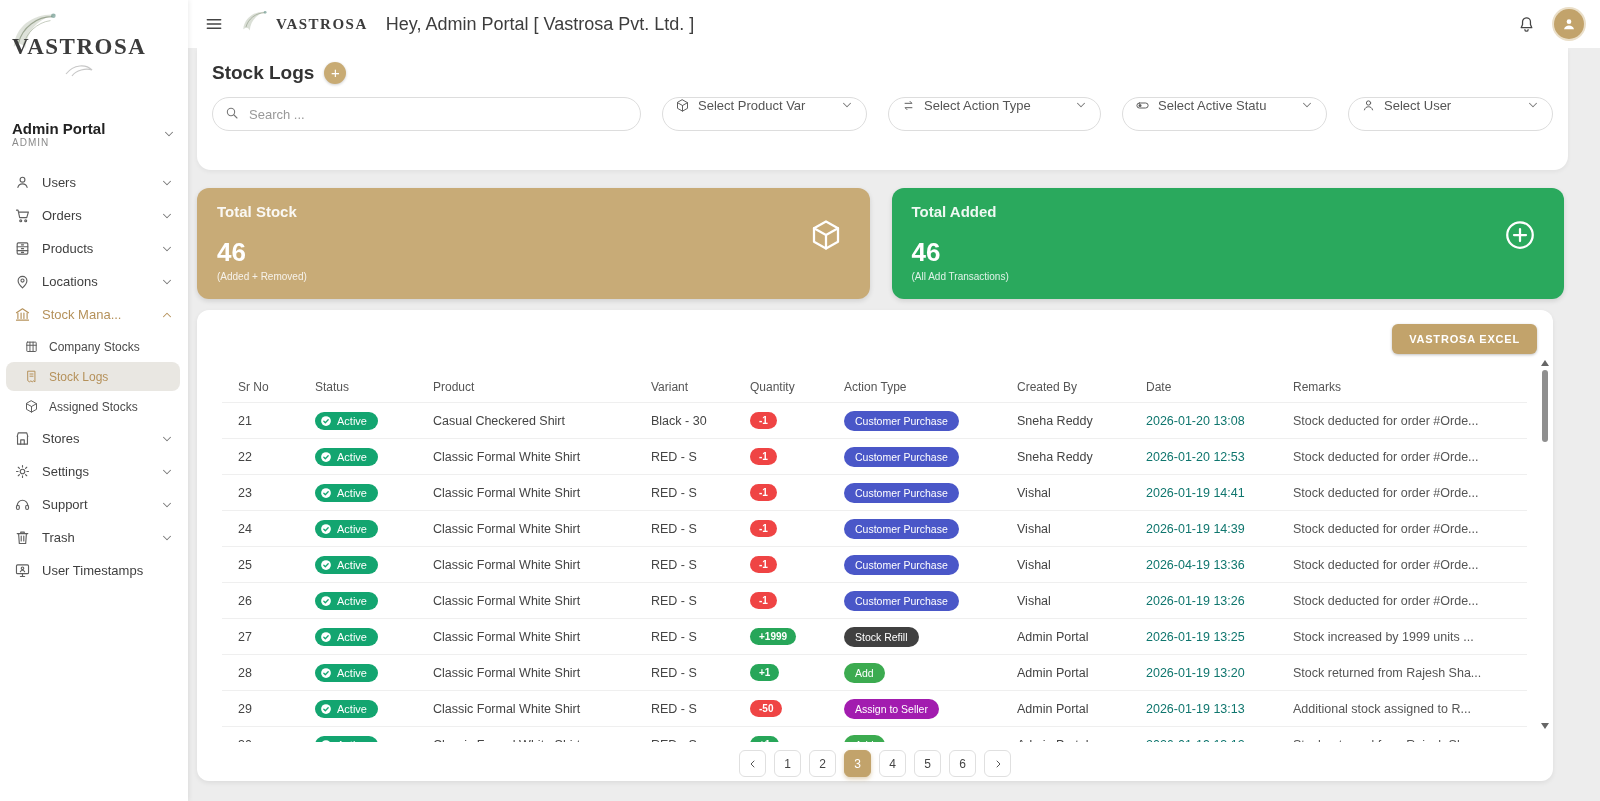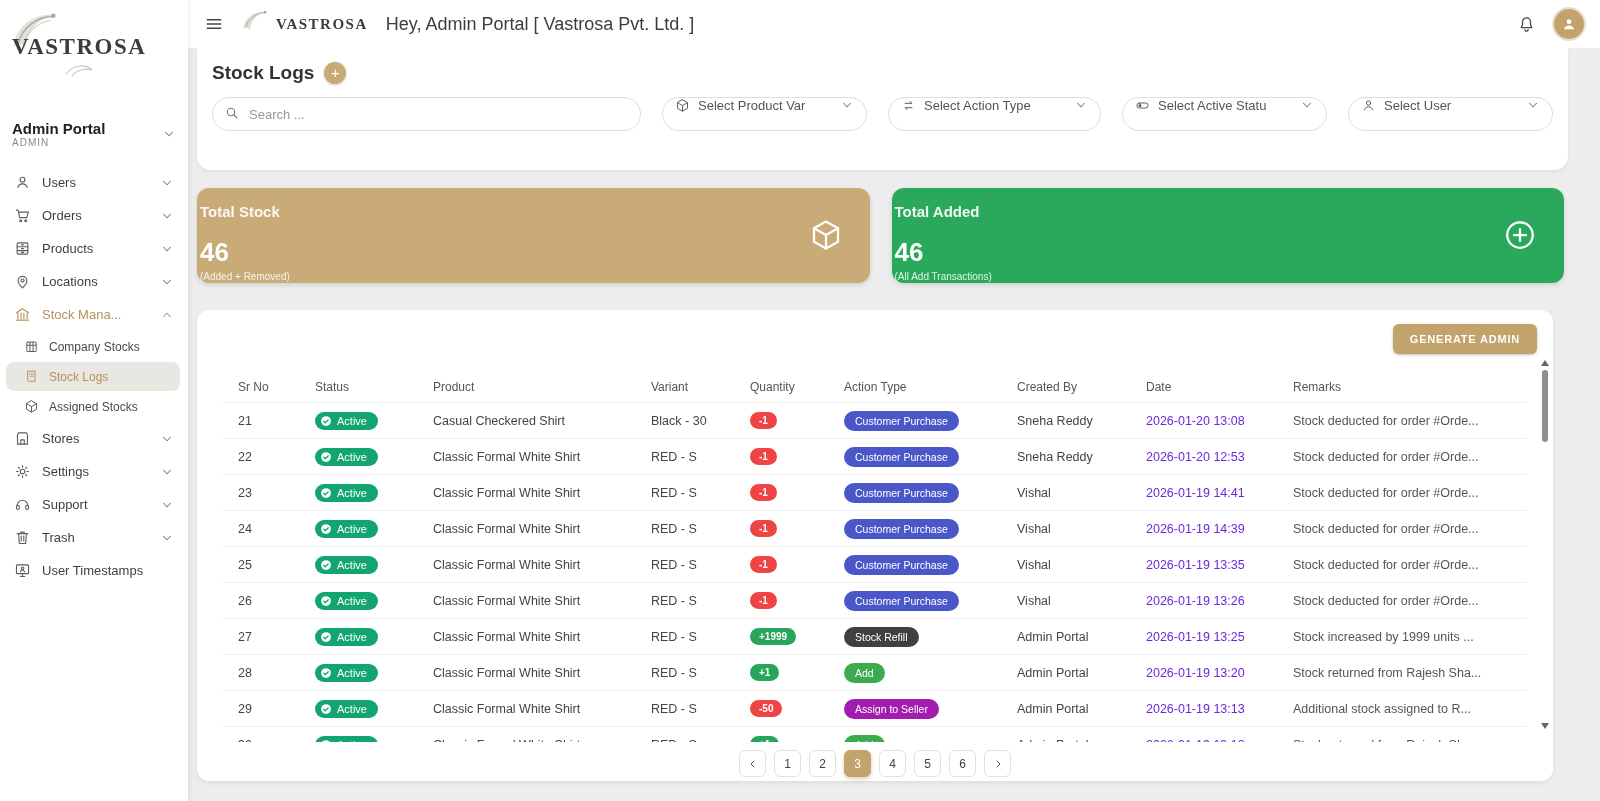--- a/index.html
+++ b/index.html
@@ -68,21 +68,21 @@
   .search-icon{position:absolute;left:12px;top:8px}
   .search-icon svg{width:16px;height:16px}
   .select{flex:0 0 205px;height:34px;border:1px solid #ddd;border-radius:17px;background:#fff;
     display:flex;align-items:flex-start;gap:8px;padding:0 12px;cursor:pointer}
   .select:nth-of-type(3){flex-basis:213px}
   .select .nicon svg{width:15px;height:15px}
   .select-label{font-size:13px;color:#555;white-space:nowrap;overflow:hidden;flex:1}
   .select .chev{margin-left:auto}
 
   .stats{position:absolute;left:9px;top:140px;width:1367px;display:flex;gap:22px}
-  .stat-card{flex:1;height:95px;border-radius:12px;padding:15px 3px;position:relative;
+  .stat-card{flex:1;height:111px;border-radius:12px;padding:15px 20px;position:relative;
     color:#fff;box-shadow:0 2px 5px rgba(0,0,0,.12)}
   .stat-title{font-size:15px;font-weight:bold;opacity:.92}
   .stat-value{font-size:26px;font-weight:bold;margin-top:19px;line-height:1}
   .stat-sub{font-size:10px;opacity:.85;margin-top:6px}
   .stat-icon{position:absolute;right:26px;top:29px}
   .stat-icon svg{width:36px;height:36px;fill:none;stroke:#fff;stroke-width:1.5;
     stroke-linecap:round;stroke-linejoin:round}
 
   .table-card{position:absolute;left:9px;top:262px;width:1356px;height:471px;background:#fff;
     border-radius:12px;box-shadow:0 2px 5px rgba(0,0,0,.07);padding:14px 16px 0}
@@ -96,21 +96,21 @@
     border-top:1px solid #efefef;white-space:nowrap;overflow:hidden}
   th:first-child,td:first-child{padding-left:16px}
   .badge-active{display:inline-flex;align-items:center;gap:5px;background:#13a570;color:#fff;
     font-size:11px;padding:3px 11px 3px 5px;border-radius:11px}
   .badge-active svg{width:12px;height:12px}
   .qty-pill{display:inline-block;color:#fff;font-size:10px;font-weight:bold;
     padding:3px 9px;border-radius:10px}
   .qty-neg{background:#ef4444}
   .qty-pos{background:#27a659}
   .action-pill{display:inline-block;color:#fff;font-size:10.5px;padding:4px 11px;border-radius:11px}
-  .cell-date{color:#6d28d9}
+  .cell-date{color:#0f766e}
   .cell-remarks{color:#555}
 
   .vscroll{position:absolute;right:3px;top:58px;bottom:60px;width:10px}
   .vscroll .arrow-up,.vscroll .arrow-down{position:absolute;left:1px;width:0;height:0;
     border-left:4px solid transparent;border-right:4px solid transparent}
   .vscroll .arrow-up{top:-8px;border-bottom:6px solid #666}
   .vscroll .arrow-down{bottom:-8px;border-top:6px solid #666}
   .vscroll .thumb{position:absolute;left:2px;top:2px;width:6px;height:72px;background:#8f8f8f;
     border-radius:3px;cursor:pointer}
 
@@ -466,21 +466,21 @@
       <span class="stat-icon">
         <svg viewBox="0 0 24 24">
             <circle cx="12" cy="12" r="8.5"></circle>
             <path d="M12 8v8M8 12h8"></path>
           </svg>
         </span>
     </div>
   </section>
 
   <section class="table-card">
-    <button class="excel-btn">GENERATE ADMIN</button>
+    <button class="excel-btn">VASTROSA EXCEL</button>
 
     <div class="table-scroll">
       <table>
         <colgroup>
           <col style="width:85px">
             <col style="width:118px">
             <col style="width:218px">
           <col style="width:99px">
             <col style="width:94px">
             <col style="width:173px">
@@ -572,21 +572,21 @@
                     <svg viewBox="0 0 16 16">
                       <circle cx="8" cy="8" r="6.5" fill="#fff"></circle>
                       <path d="M5.1 8.3l2 2 3.8-4" fill="none" stroke="#13a570" stroke-width="1.7" stroke-linecap="round" stroke-linejoin="round"></path>
                     </svg>
                   </span>Active</span></td>
               <td>Classic Formal White Shirt</td>
               <td>RED - S</td>
               <td><span class="qty-pill qty-neg">-1</span></td>
               <td><span class="action-pill" style="background:#4a57c8">Customer Purchase</span></td>
               <td>Vishal</td>
-              <td class="cell-date">2026-01-19 13:35</td>
+              <td class="cell-date">2026-04-19 13:36</td>
               <td class="cell-remarks">Stock deducted for order #Orde...</td>
             </tr>
             <tr>
               <td>26</td>
               <td><span class="badge-active"><span>
                     <svg viewBox="0 0 16 16">
                       <circle cx="8" cy="8" r="6.5" fill="#fff"></circle>
                       <path d="M5.1 8.3l2 2 3.8-4" fill="none" stroke="#13a570" stroke-width="1.7" stroke-linecap="round" stroke-linejoin="round"></path>
                     </svg>
                   </span>Active</span></td>

